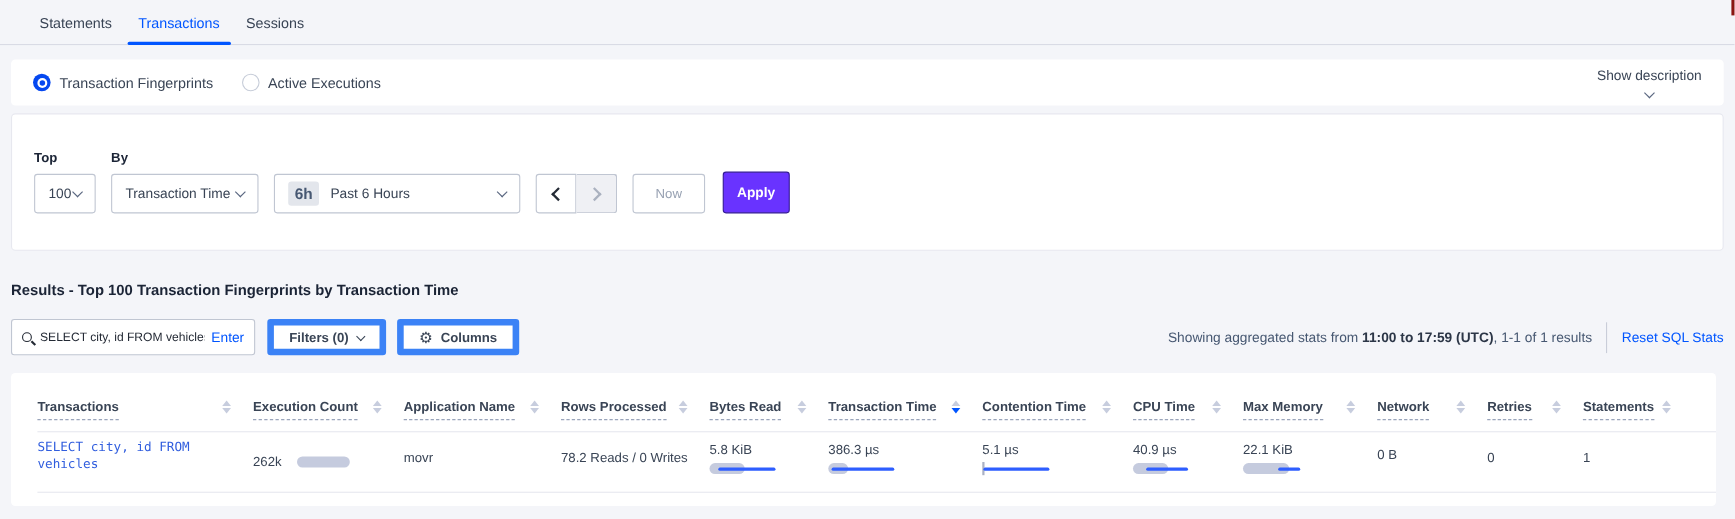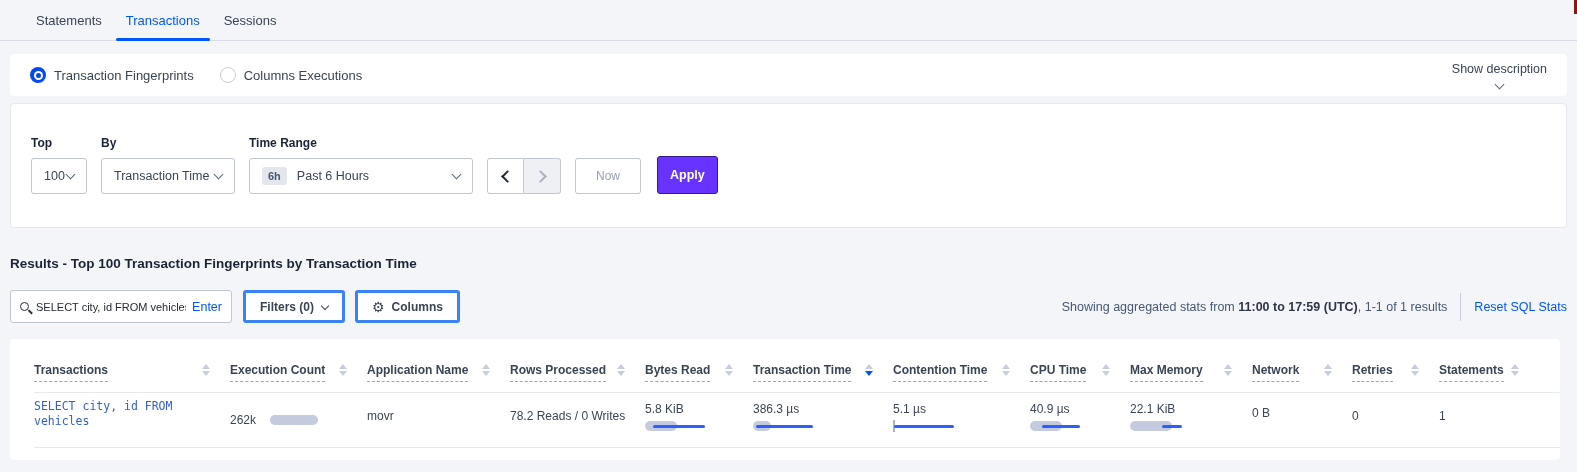--- a/index.html
+++ b/index.html
@@ -37,40 +37,40 @@
   .criteria-card { top:103px; left:10px; right:10px; height:125px; border:1px solid #e7e8ef; padding:18px 20px; }
   .criteria-title { font-size:14px; font-weight:bold; color:#1b2436; }
   .criteria-row { display:flex; align-items:flex-end; margin-top:14px; }
   .field { display:flex; flex-direction:column; margin-right:14px; }
   .field-label { font-size:12px; font-weight:bold; color:#1b2436; margin-bottom:8px; }
   .selectbox { height:36px; border:1px solid #c0c6d2; border-radius:3px; background:#fff; display:flex; align-items:center; padding:0 12px; font-size:12.5px; color:#394455; cursor:pointer; }
   .selectbox .chev { margin-left:auto; }
   .sel-top { width:56px; }
   .sel-by { width:134px; }
   .sel-range { width:224px; }
-  .range-badge { background:#e3e6ec; color:#475872; font-size:11px; font-weight:bold; border-radius:3px; padding:3px 6px; margin-right:10px; }
+  .range-badge { background:#e3e6ec; color:#475872; font-size:14px; font-weight:bold; border-radius:3px; padding:3px 6px; margin-right:10px; }
   .arrow-group { display:flex; margin-right:14px; }
   .arrow-btn { width:37px; height:36px; border:1px solid #c0c6d2; background:#fff; display:flex; align-items:center; justify-content:center; cursor:pointer; }
   .arrow-btn.prev { border-radius:3px 0 0 3px; }
   .arrow-btn.next { border-radius:0 3px 3px 0; border-left:none; background:#eff0f4; cursor:default; }
   .arrow-glyph { width:9px; height:9px; border-right:2px solid #242a35; border-bottom:2px solid #242a35; }
   .prev .arrow-glyph { transform:rotate(135deg); margin-left:3px; }
   .next .arrow-glyph { transform:rotate(-45deg); margin-right:3px; border-color:#aab1bf; }
   .now-btn { width:66px; height:36px; border:1px solid #c0c6d2; border-radius:3px; background:#fff; color:#97a1b2; font-size:12px; display:flex; align-items:center; justify-content:center; margin-right:16px; cursor:pointer; }
   .apply-btn { min-width:52px; height:38px; background:#6933ff; border:1px solid #321994; border-radius:3px; color:#fff; font-size:12.5px; font-weight:bold; display:flex; align-items:center; justify-content:center; padding:0 12px; cursor:pointer; }
 
   
   .results-heading { top:256px; left:10px; font-size:13.5px; font-weight:bold; color:#1b2436; }
   .controls-row { top:290px; left:10px; right:10px; height:33px; display:flex; align-items:center; }
   .searchbox { width:222px; height:33px; border:1px solid #c0c6d2; border-radius:3px; background:#fff; display:flex; align-items:center; padding:0 9px; }
   .mag { width:9px; height:9px; border:1.5px solid #242a35; border-radius:50%; position:relative; flex:none; margin-right:7px; }
   .mag::after { content:""; position:absolute; width:5px; height:1.5px; background:#242a35; transform:rotate(45deg); left:7px; top:8px; }
   .search-input { border:none; outline:none; flex:1; font-size:11px; color:#242a35; font-family:"Liberation Sans",sans-serif; min-width:0; }
   .enter-link { color:#0055ff; font-size:12.5px; margin-left:6px; cursor:pointer; }
-  .btn { height:33px; border:3px solid #3b82f6; border-radius:3px; background:#fff; display:flex; align-items:center; justify-content:center; font-size:12px; font-weight:bold; color:#394455; cursor:pointer; padding:0 14px; }
+  .btn { height:33px; border:6px solid #3b82f6; border-radius:3px; background:#fff; display:flex; align-items:center; justify-content:center; font-size:12px; font-weight:bold; color:#394455; cursor:pointer; padding:0 14px; }
   .filters-btn { margin-left:11px; gap:8px; }
   .filters-btn .chev { border-color:#394455; width:6px; height:6px; margin-top:-2px; }
   .columns-btn { margin-left:10px; gap:7px; }
   .gear { font-size:14px; color:#394455; line-height:1; }
   .stats-area { margin-left:auto; display:flex; align-items:center; }
   .stats-text { font-size:12.5px; color:#475872; }
   .stats-text b { color:#2c3647; }
   .vdivider { width:1px; height:28px; background:#c9cdd9; margin:0 13px; }
   .reset-link { font-size:12.5px; color:#0055ff; cursor:pointer; white-space:nowrap; }
 
@@ -112,21 +112,21 @@
   <div class="radio-item">
     <span class="radio-outer radio-on">
       <span class="radio-mid">
           <span class="radio-dot"></span>
         </span>
     </span>
     <span class="radio-label">Transaction Fingerprints</span>
   </div>
   <div class="radio-item">
     <span class="radio-outer radio-off"></span>
-    <span class="radio-label">Columns Executions</span>
+    <span class="radio-label">Active Executions</span>
   </div>
   <div class="show-desc">
     <span>Show description</span>
     <span class="chev sm"></span>
   </div>
 </div>
 
 <div class="abs card criteria-card">
   <div class="criteria-row">
     <div class="field">
@@ -137,21 +137,20 @@
       </div>
     </div>
     <div class="field">
       <span class="field-label">By</span>
       <div class="selectbox sel-by">
         <span>Transaction Time</span>
         <span class="chev sm"></span>
       </div>
     </div>
     <div class="field">
-      <span class="field-label">Time Range</span>
       <div class="selectbox sel-range">
         <span class="range-badge">6h</span>
         <span>Past 6 Hours</span>
         <span class="chev sm"></span>
       </div>
     </div>
     <div class="arrow-group">
       <div class="arrow-btn prev">
         <span class="arrow-glyph"></span>
       </div>

